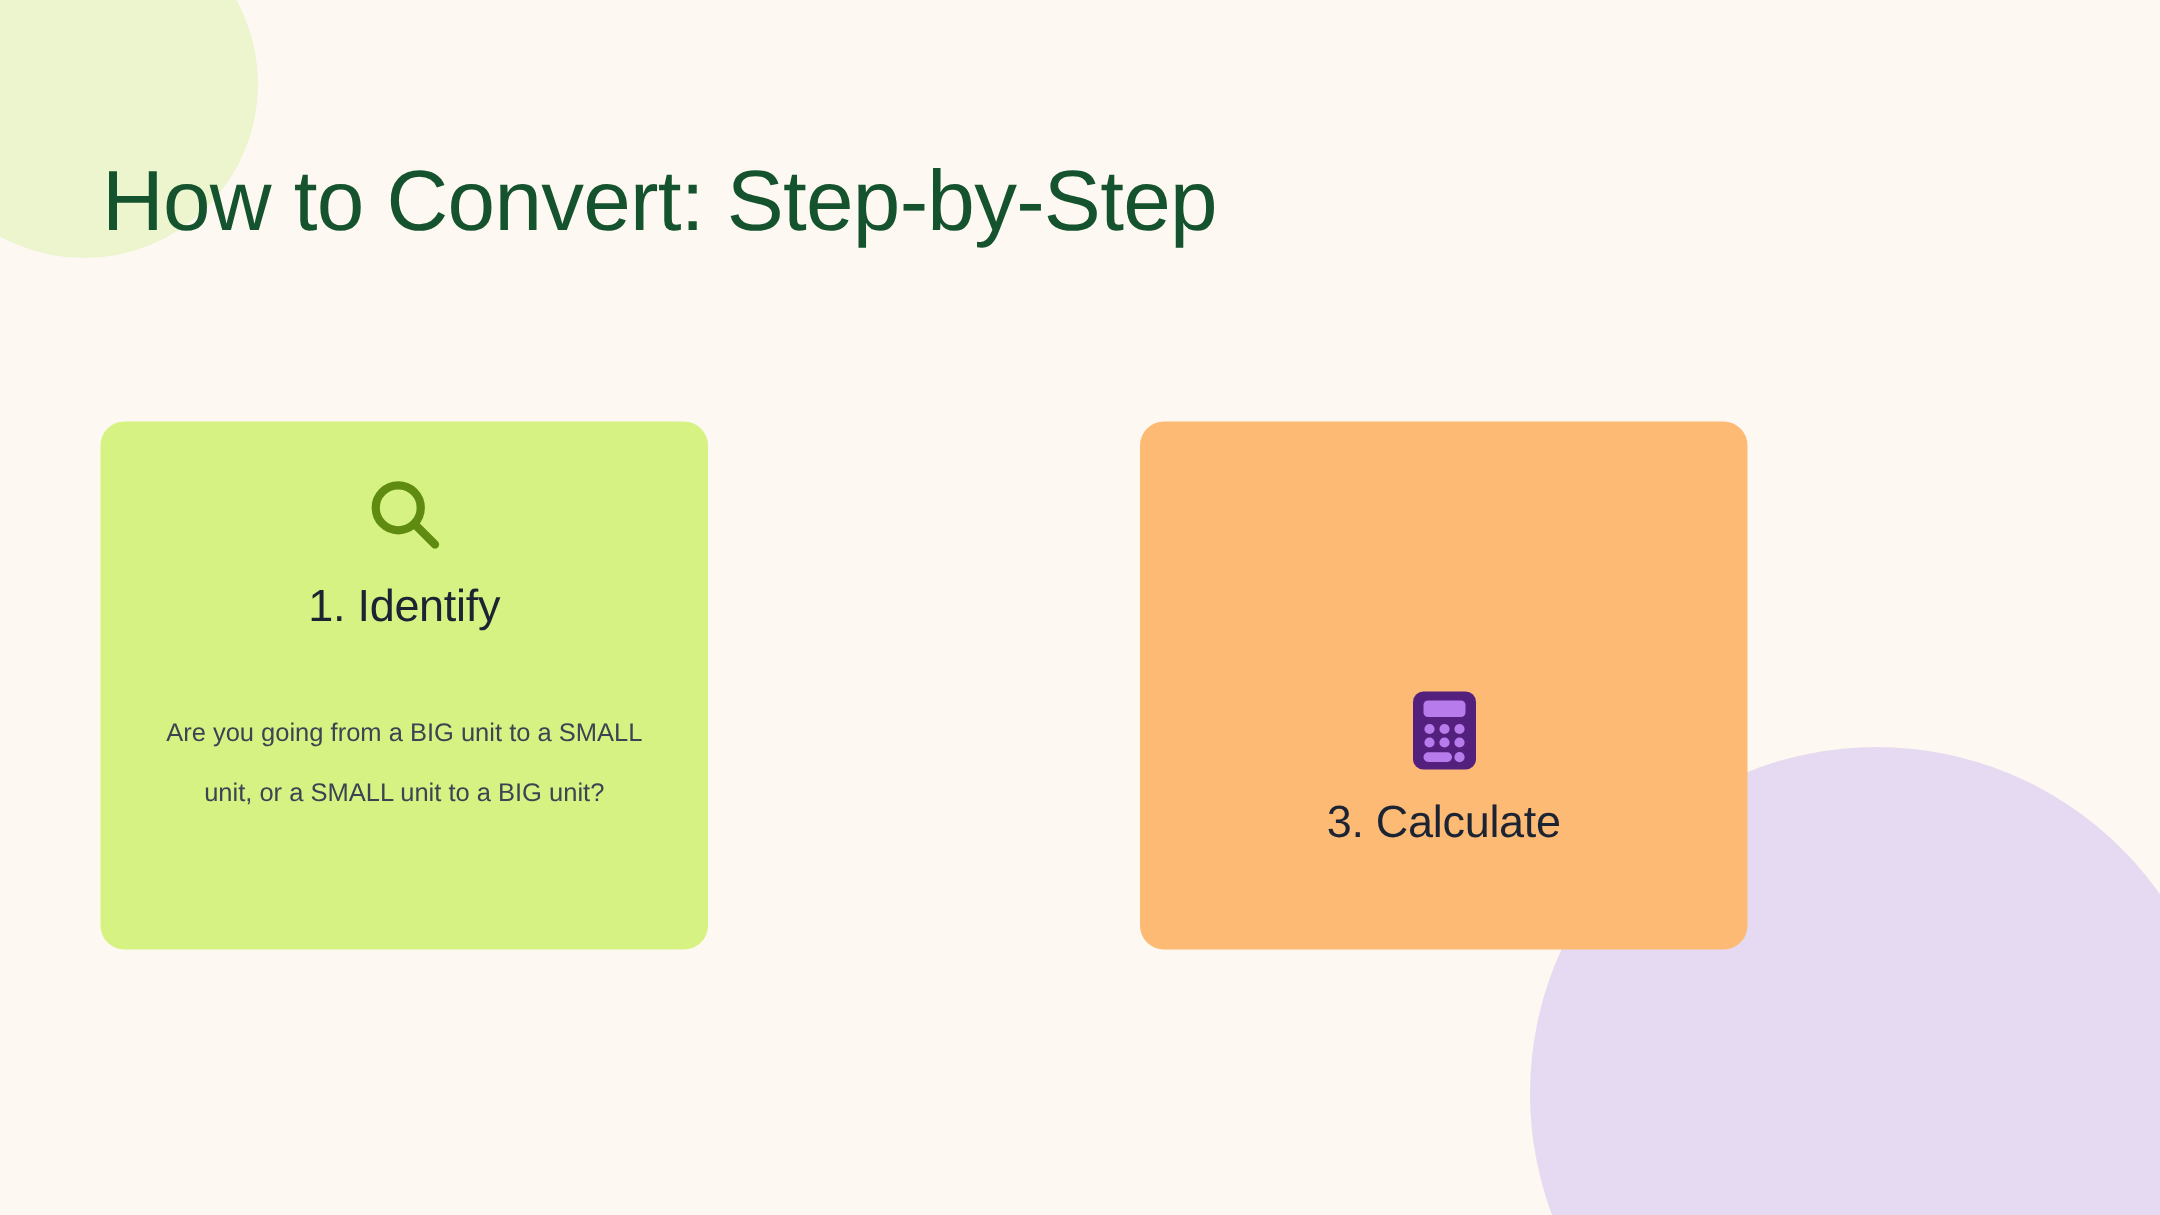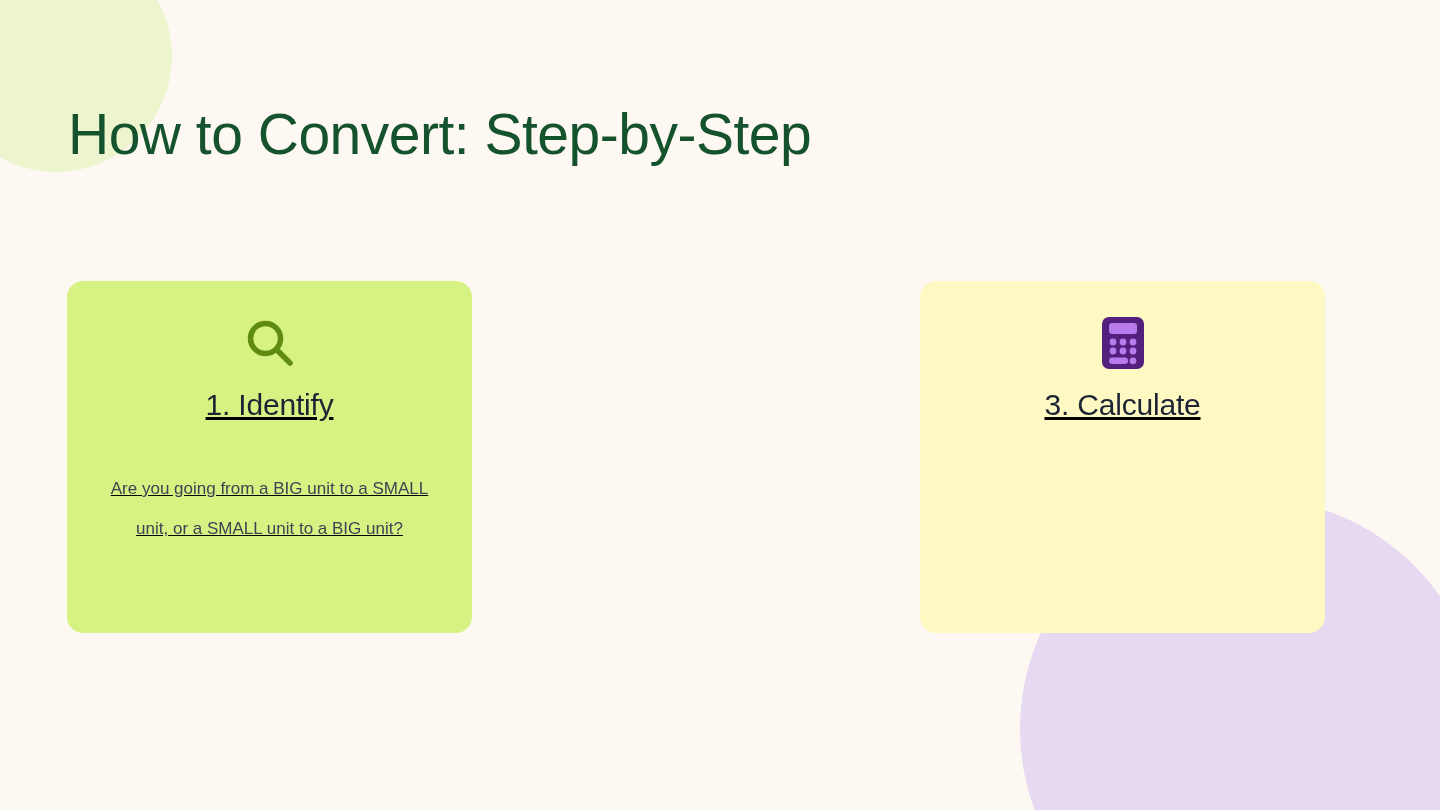--- a/index.html
+++ b/index.html
@@ -56,27 +56,26 @@
     color: #1C2434;
     white-space: nowrap;
     z-index: 3;
   }
 
   
   .cards {
     position: absolute;
     left: 67px;
     top: 281px;
-    width: 1258px;
+    width: 1098px;
     display: flex;
     flex-direction: row;
     justify-content: space-between;
     align-items: stretch;
     z-index: 4;
-    text-decoration: underline;
   }
 
   .card {
     position: relative;
     width: 405px;
     height: 352px;
     border-radius: 16px;
     box-sizing: border-box;
     padding: 34px 26px 20px 26px;
     display: flex;
@@ -133,21 +132,21 @@
         <svg width="52" height="52" viewBox="0 0 52 52" aria-hidden="true">
           <circle cx="21.5" cy="21.5" r="15" fill="none" stroke="#5E8B10" stroke-width="5.5"></circle>
           <line x1="32.5" y1="32.5" x2="46" y2="46" stroke="#5E8B10" stroke-width="5.5" stroke-linecap="round"></line>
         </svg>
       </div>
       <div class="card-heading" style="color: rgb(28, 36, 52);">1. Identify</div>
       <p class="card-body" style="color: rgb(61, 67, 82);">Are you going from a BIG unit to a SMALL unit, or a SMALL unit to a BIG unit?</p>
     </div>
 
 
-    <div class="card" id="card-2" style="background: #fef9c3;">
+    <div class="card" id="card-2" style="background: #fdba74; justify-content: flex-end;">
       <div class="card-icon">
         <svg width="44" height="54" viewBox="0 0 44 54" aria-hidden="true">
           <rect x="1" y="1" width="42" height="52" rx="7" fill="#54207E"></rect>
           <rect x="8" y="7" width="28" height="11" rx="3" fill="#B77BEC"></rect>
           <circle cx="12" cy="26" r="3.4" fill="#B77BEC"></circle>
           <circle cx="22" cy="26" r="3.4" fill="#B77BEC"></circle>
           <circle cx="32" cy="26" r="3.4" fill="#B77BEC"></circle>
           <circle cx="12" cy="35" r="3.4" fill="#B77BEC"></circle>
           <circle cx="22" cy="35" r="3.4" fill="#B77BEC"></circle>
           <circle cx="32" cy="35" r="3.4" fill="#B77BEC"></circle>

